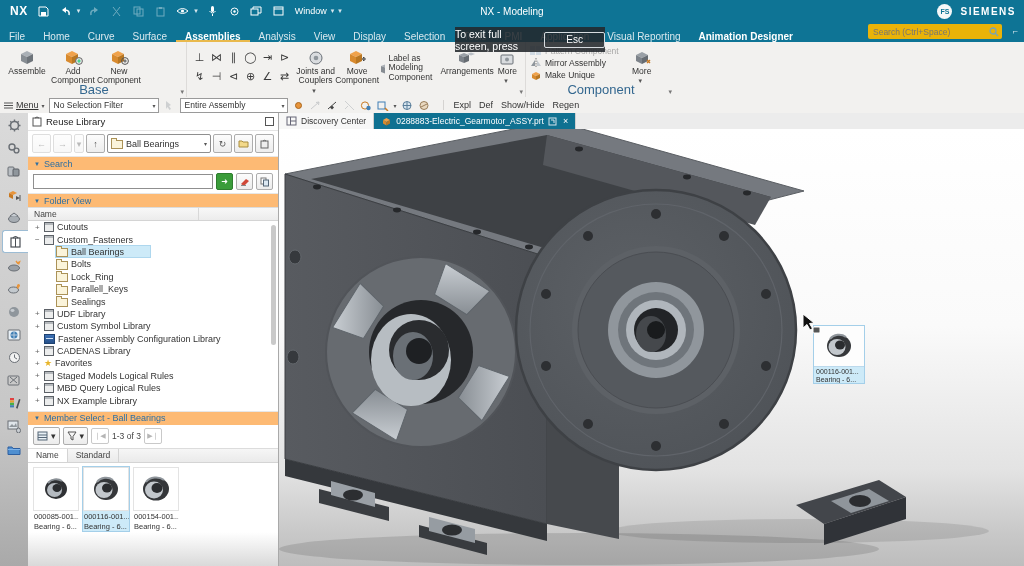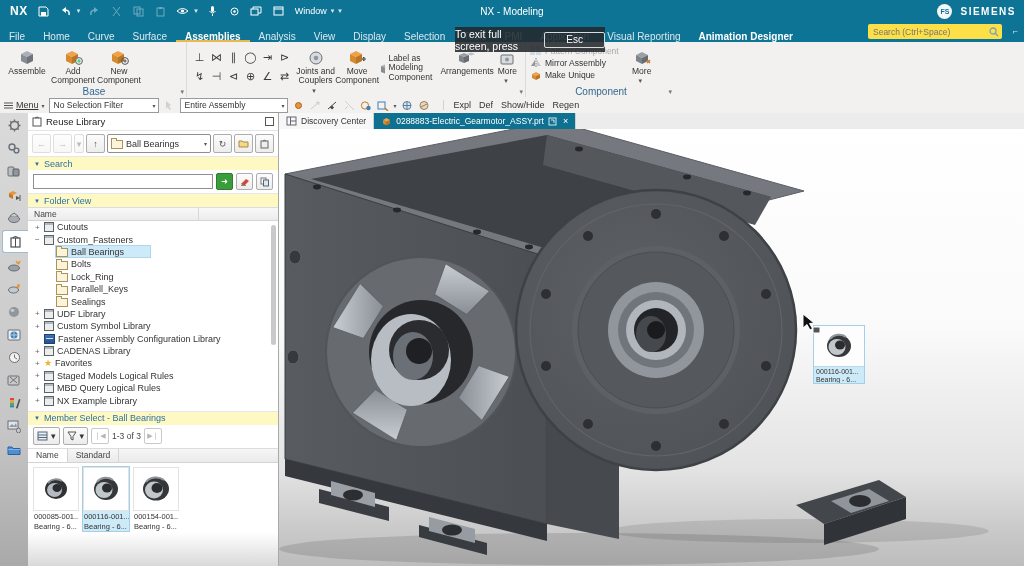--- a/index.html
+++ b/index.html
@@ -21,36 +21,36 @@
   .tb-right{position:absolute;right:8px;top:0;height:22px;display:flex;align-items:center;gap:8px;}
   .avatar{width:15px;height:15px;border-radius:50%;background:#f4f7f8;color:#0e7495;font-size:7px;
           font-weight:bold;display:flex;align-items:center;justify-content:center;}
   .brand{font-size:10px;font-weight:bold;letter-spacing:1.5px;}
   
   .menubar{position:absolute;top:22px;left:0;width:1024px;height:20px;background:#0e7495;
            display:flex;align-items:flex-end;}
   .mtab{font-size:10px;color:#d9e8ee;display:flex;align-items:center;padding:0 9px;cursor:default;}
   .mtab.active{color:#fff;font-weight:bold;box-shadow:inset 0 -2px 0 #e9b94c;}
   .mtab.hl{color:#fff;font-weight:bold;}
-  .searchbox{position:absolute;right:22px;top:2px;width:128px;height:15px;background:#fde047;
+  .searchbox{position:absolute;right:22px;top:2px;width:128px;height:15px;background:#eab308;
              border-radius:2px;display:flex;align-items:center;padding:0 3px;gap:2px;}
   .searchbox input{border:none;outline:none;flex:1;font-size:8.5px;color:#444;min-width:0;
                    font-family:"Liberation Sans",sans-serif;background:transparent;}
   .sb-extra{position:absolute;right:6px;top:4px;color:#cfe2ea;font-size:9px;}
   
   .fstip{position:absolute;left:455px;top:27px;width:150px;height:25px;background:rgba(35,40,44,.88);
          color:#fff;display:flex;align-items:center;justify-content:center;gap:6px;font-size:10.5px;
          z-index:60;}
   .esckey{border:1px solid #d6dbdf;border-radius:2px;padding:0 21px;font-size:10px;line-height:14px;}
   
   .ribbon{position:absolute;top:42px;left:0;width:1024px;height:55px;background:#f2f1ef;
           border-bottom:1px solid #d2d0ce;display:flex;}
   .rgroup{position:relative;display:flex;align-items:flex-start;padding:2px 4px 12px 4px;}
   .rgroup + .rgroup{border-left:1px solid #dddbd9;}
-  .glabel{position:absolute;bottom:0;left:0;right:10px;text-align:center;font-size:10px;
+  .glabel{position:absolute;bottom:0;left:0;right:10px;text-align:center;font-size:13px;
           color:#33678f;margin-left:12px;}
   .glauncher{position:absolute;bottom:1px;right:2px;font-size:7px;color:#777;}
   .bigbtn{width:46px;display:flex;flex-direction:column;align-items:center;gap:1px;
           font-size:8.5px;color:#333;text-align:center;line-height:1.1;padding-top:2px;}
   .bigbtn .bicon{height:20px;display:flex;align-items:flex-end;}
   .smallstack{display:flex;flex-direction:column;gap:2px;padding-top:4px;}
   .smallbtn{display:flex;align-items:center;gap:3px;font-size:8.5px;color:#333;white-space:nowrap;}
   .consgrid{display:grid;grid-template-columns:repeat(6,17px);grid-auto-rows:19px;padding-top:4px;
             margin-right:3px;}
   .consgrid span{display:flex;align-items:center;justify-content:center;font-size:11px;color:#3b3b3b;}
@@ -78,21 +78,21 @@
   .phead{height:17px;display:flex;align-items:center;gap:4px;padding:0 4px;border-bottom:1px solid #e4e4e4;}
   .phead .ptitle{flex:1;font-size:9.5px;color:#222;}
   .navrow{height:25px;display:flex;align-items:center;gap:2px;padding:0 4px;}
   .nbtn{width:17px;height:17px;border:1px solid #adadad;background:linear-gradient(#fcfcfc,#ededed);
         display:flex;align-items:center;justify-content:center;font-size:9px;color:#555;border-radius:2px;}
   .nbtn.narrow{width:8px;}
   .crumb{flex:1;height:17px;border:1px solid #8f8f8f;background:#fff;display:flex;align-items:center;
          gap:3px;padding:0 3px;border-radius:2px;}
   .crumb .caret2{margin-left:auto;font-size:6px;color:#555;}
   .sechead{height:13px;display:flex;align-items:center;gap:4px;padding-left:6px;color:#2d6fa3;
-           border-top:1px solid #e7e7e7;background:#fef9c3;}
+           border-top:1px solid #e7e7e7;background:#fdba74;}
   .secarrow{font-size:6px;color:#2d6fa3;}
   .searchrow{height:23px;display:flex;align-items:center;gap:3px;padding:0 5px;}
   .searchrow input{flex:1;height:13px;border:1px solid #8f8f8f;font-size:9px;padding:0 3px;
                    font-family:"Liberation Sans",sans-serif;outline:none;min-width:0;}
   .sqbtn{width:15px;height:15px;border:1px solid #adadad;background:linear-gradient(#fcfcfc,#ececec);
          display:flex;align-items:center;justify-content:center;border-radius:2px;}
   .go{background:#3a9c3a;border-color:#2e7d2e;color:#fff;font-size:8px;}
   .colhead{height:12px;background:linear-gradient(#f8f8f8,#ececec);border-top:1px solid #dcdcdc;
            border-bottom:1px solid #d4d4d4;display:flex;align-items:center;padding-left:6px;
            font-size:8.5px;color:#444;position:relative;}

